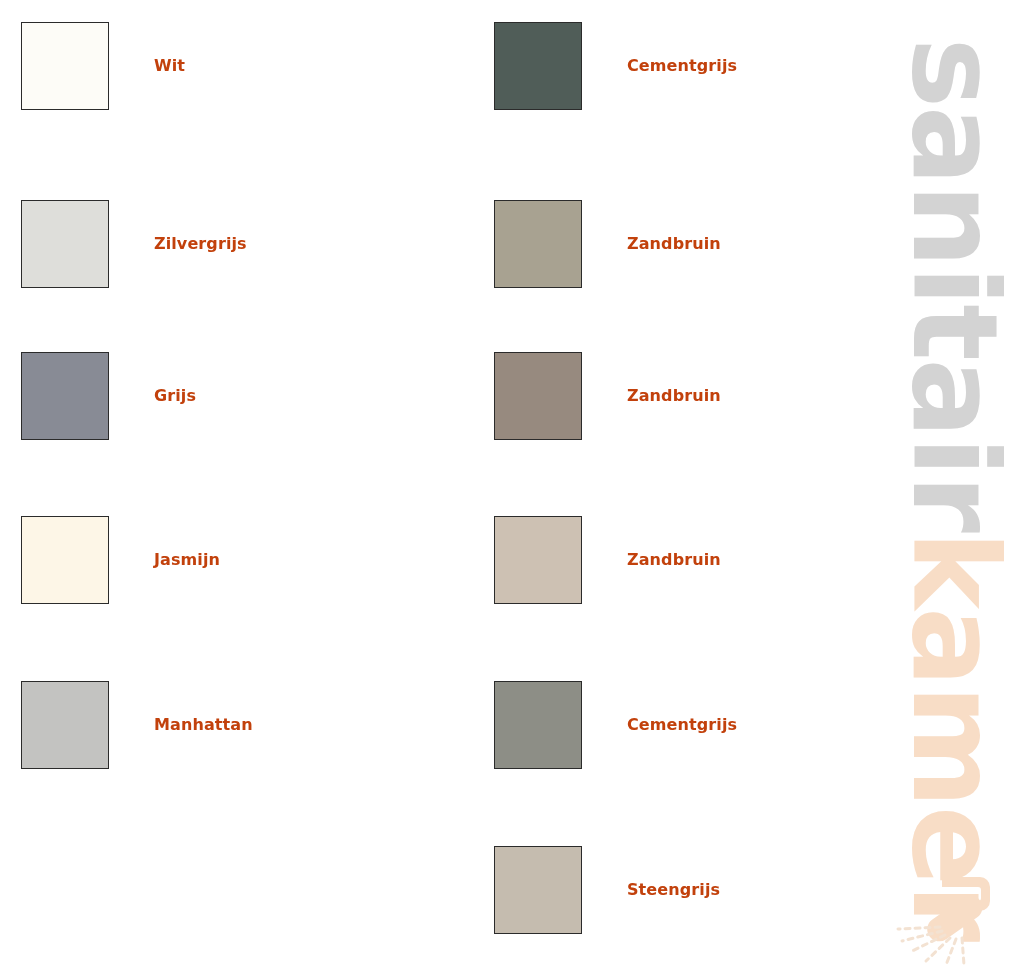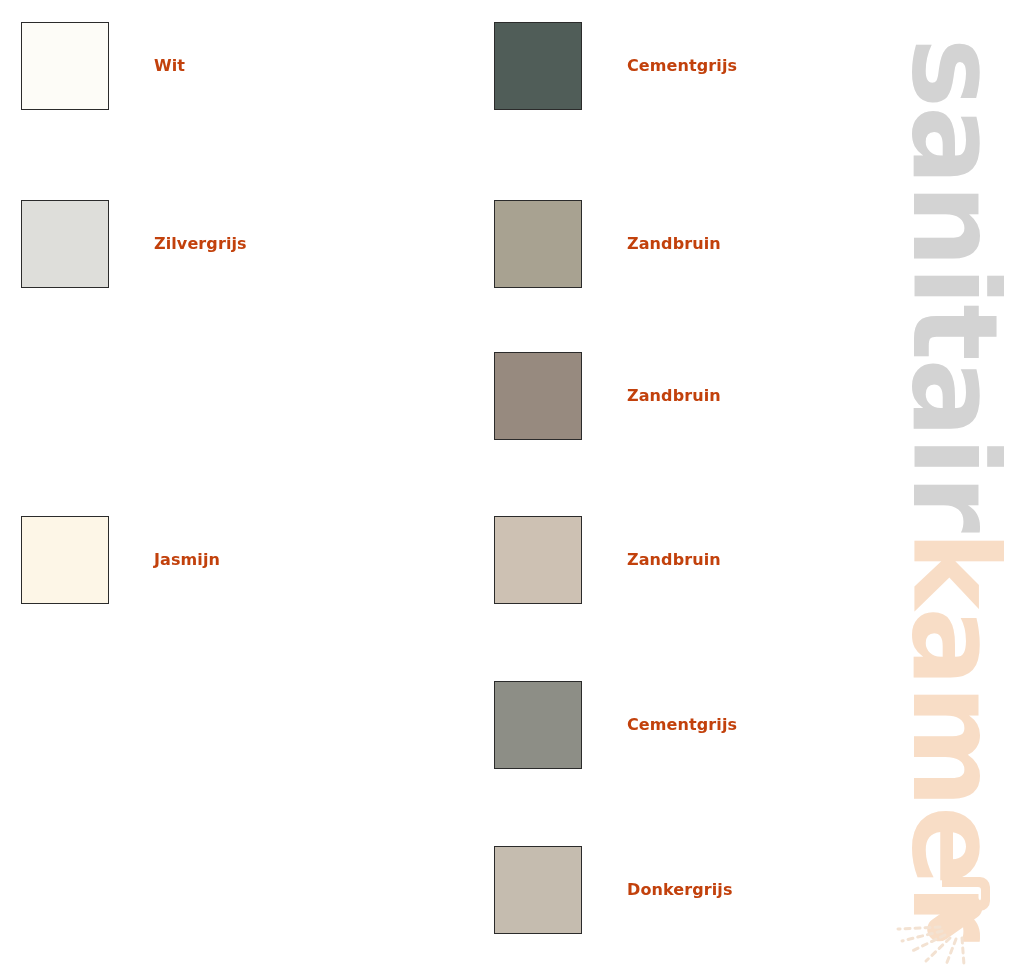--- a/index.html
+++ b/index.html
@@ -113,45 +113,53 @@
       <div class="swatch-cell col-left">
         <div class="swatch-chip" style="background: rgb(222, 222, 218); border-color: rgb(43, 43, 43);"></div>
         <div class="swatch-label">Zilvergrijs</div>
       </div>
       <div class="swatch-cell col-right">
         <div class="swatch-chip" style="background: rgb(168, 162, 145); border-color: rgb(43, 43, 43);"></div>
         <div class="swatch-label">Zandbruin</div>
       </div>
     </div>
     <div class="swatch-row" style="top: 350.6px;">
+      <div class="swatch-cell col-left">
+        <div class="swatch-chip" style="background: rgb(136, 139, 149); border-color: rgb(43, 43, 43);"></div>
+        <div class="swatch-label">Grijs</div>
+      </div>
       <div class="swatch-cell col-right">
         <div class="swatch-chip" style="background: rgb(151, 138, 127); border-color: rgb(43, 43, 43);"></div>
         <div class="swatch-label">Zandbruin</div>
       </div>
     </div>
     <div class="swatch-row" style="top: 515.4px; padding-left: 40px;">
       <div class="swatch-cell col-left">
         <div class="swatch-chip" style="background: rgb(253, 246, 231); border-color: rgb(43, 43, 43);"></div>
         <div class="swatch-label">Jasmijn</div>
       </div>
       <div class="swatch-cell col-right">
         <div class="swatch-chip" style="background: rgb(205, 193, 179); border-color: rgb(43, 43, 43);"></div>
         <div class="swatch-label">Zandbruin</div>
       </div>
     </div>
     <div class="swatch-row" style="top: 680.2px;">
+      <div class="swatch-cell col-left">
+        <div class="swatch-chip" style="background: rgb(195, 195, 193); border-color: rgb(43, 43, 43);"></div>
+        <div class="swatch-label">Manhattan</div>
+      </div>
       <div class="swatch-cell col-right">
         <div class="swatch-chip" style="background: rgb(141, 142, 134); border-color: rgb(43, 43, 43);"></div>
         <div class="swatch-label">Cementgrijs</div>
       </div>
     </div>
     <div class="swatch-row" style="top: 845px;">
       <div class="swatch-cell col-right">
         <div class="swatch-chip" style="background: rgb(197, 188, 175); border-color: rgb(43, 43, 43);"></div>
-        <div class="swatch-label">Donkergrijs</div>
+        <div class="swatch-label">Steengrijs</div>
       </div>
     </div>
   </div>
 
 <div id="watermark">
   <div id="watermark-text">
     <span class="wm-part-1">sanitair</span><span class="wm-part-2">kamer</span>
   </div>
   <svg id="watermark-icon" viewBox="0 0 120 96">
 

